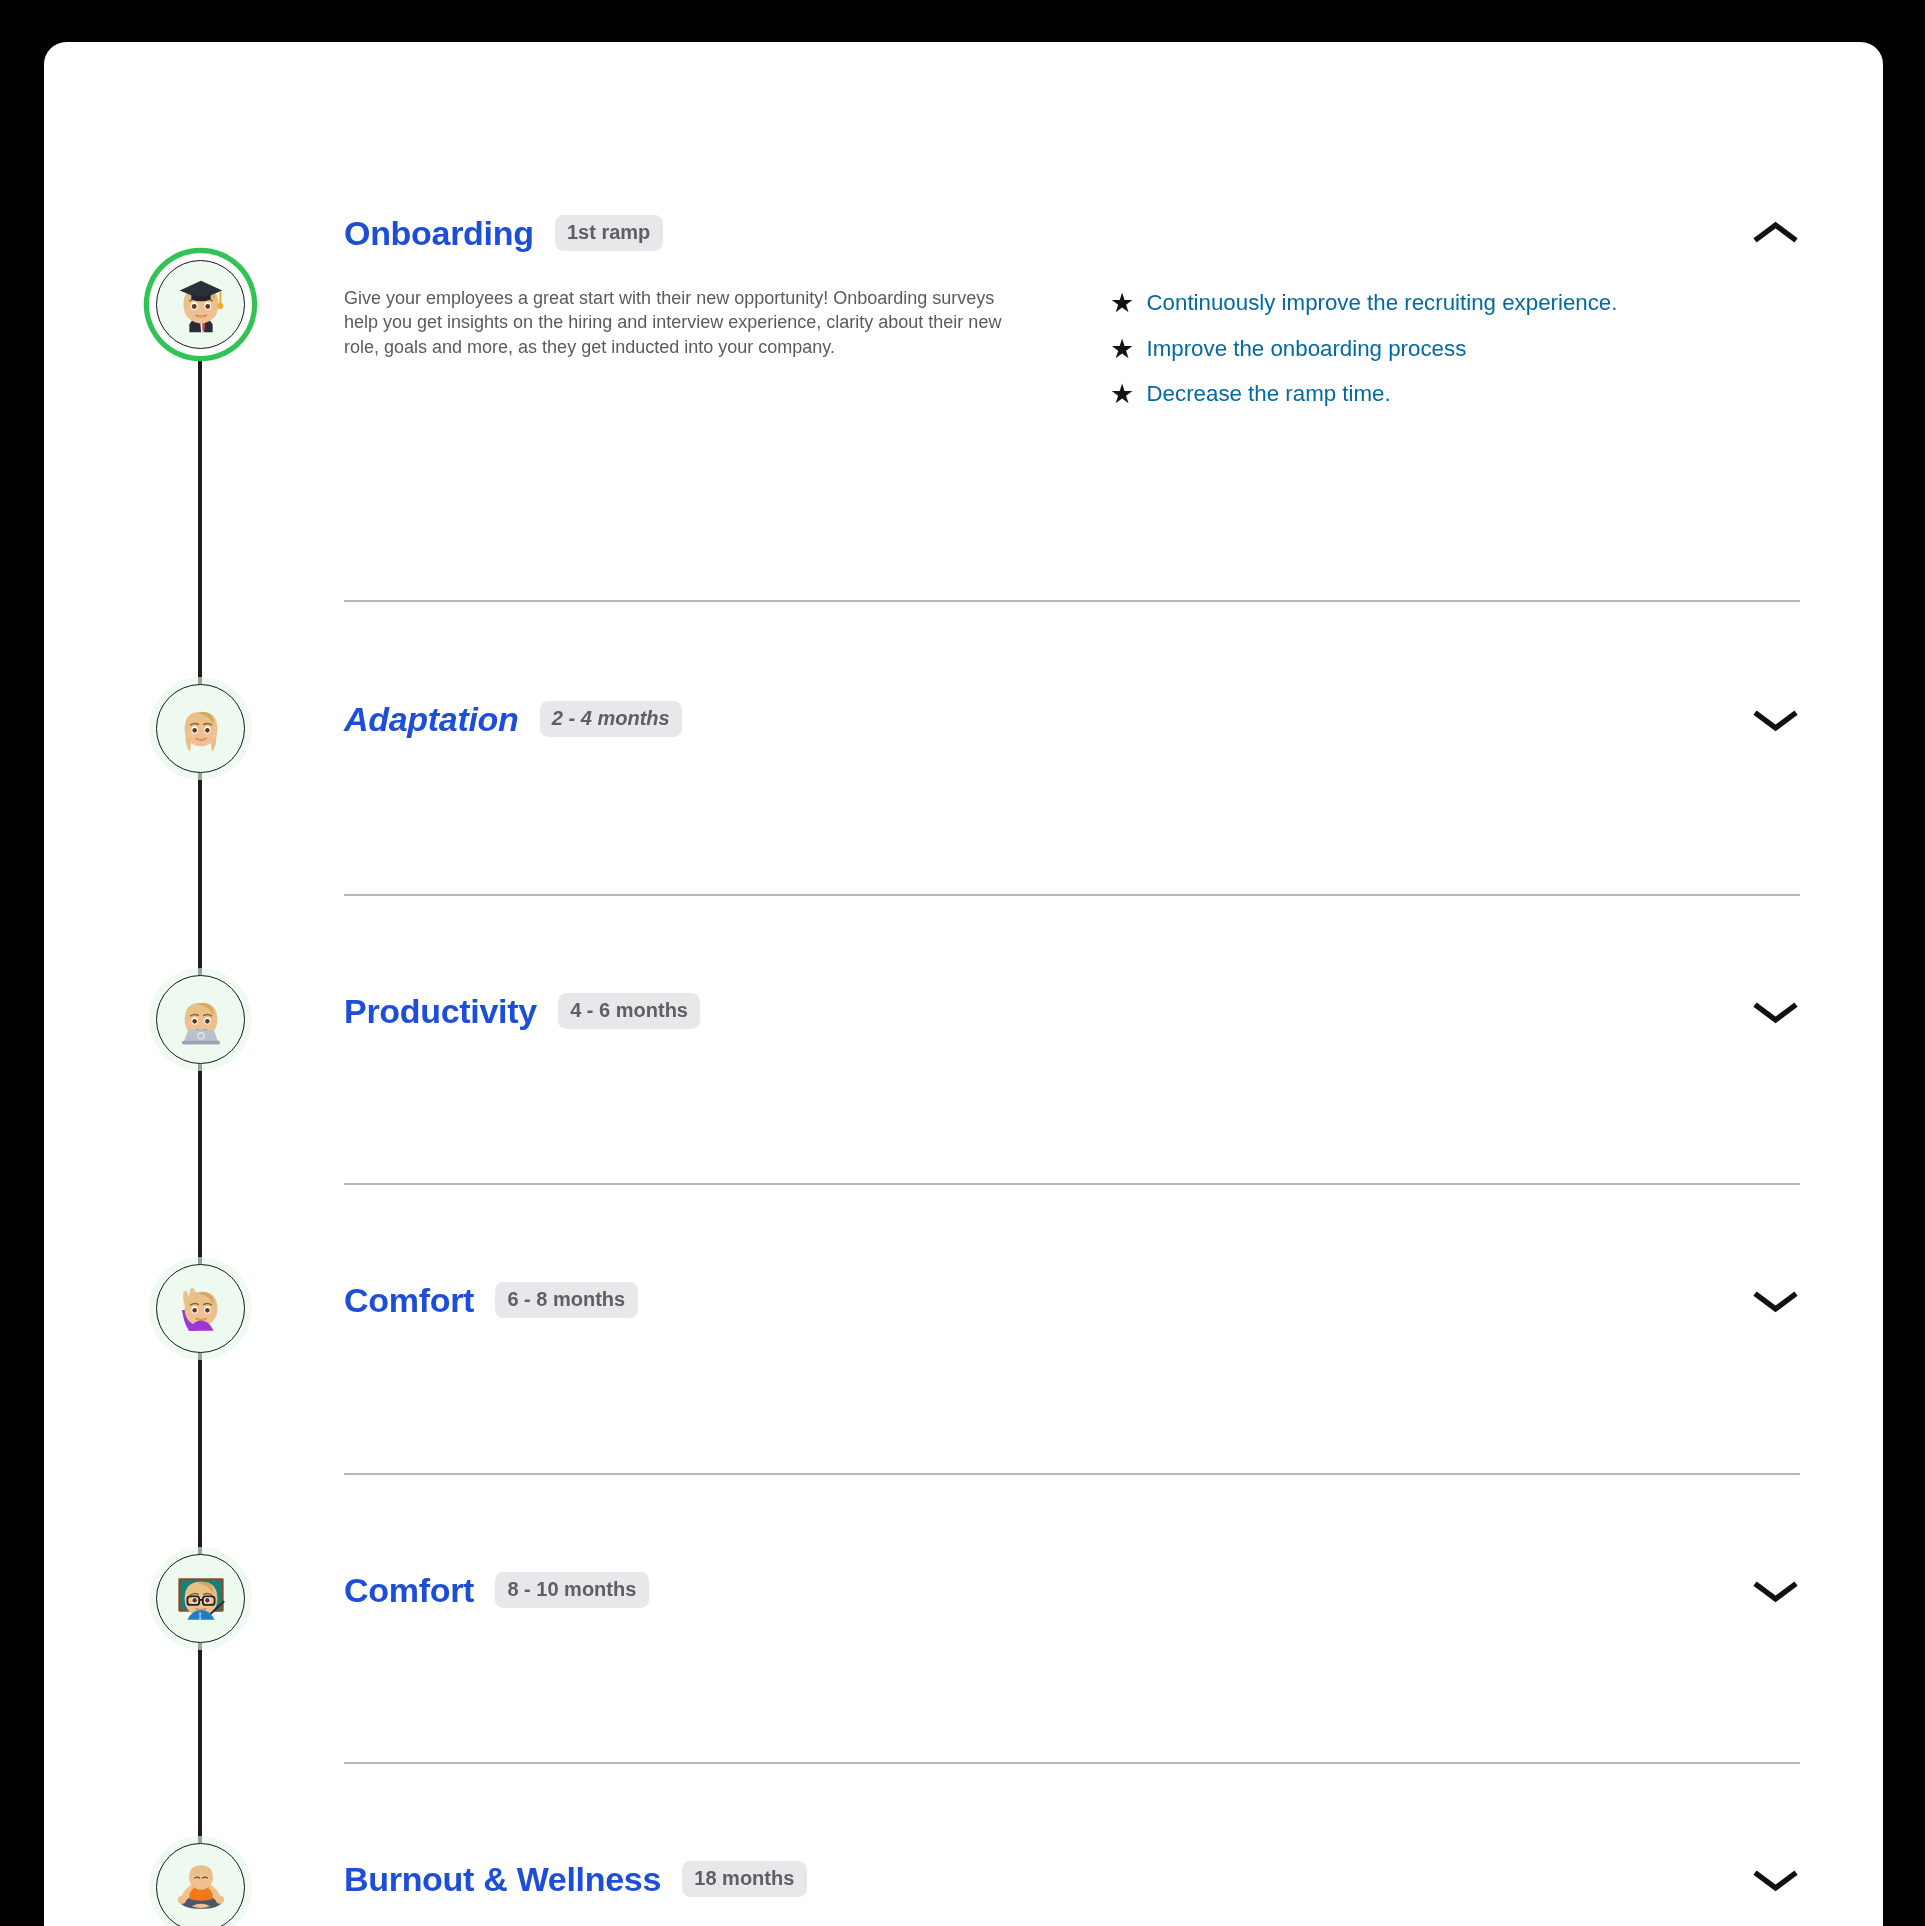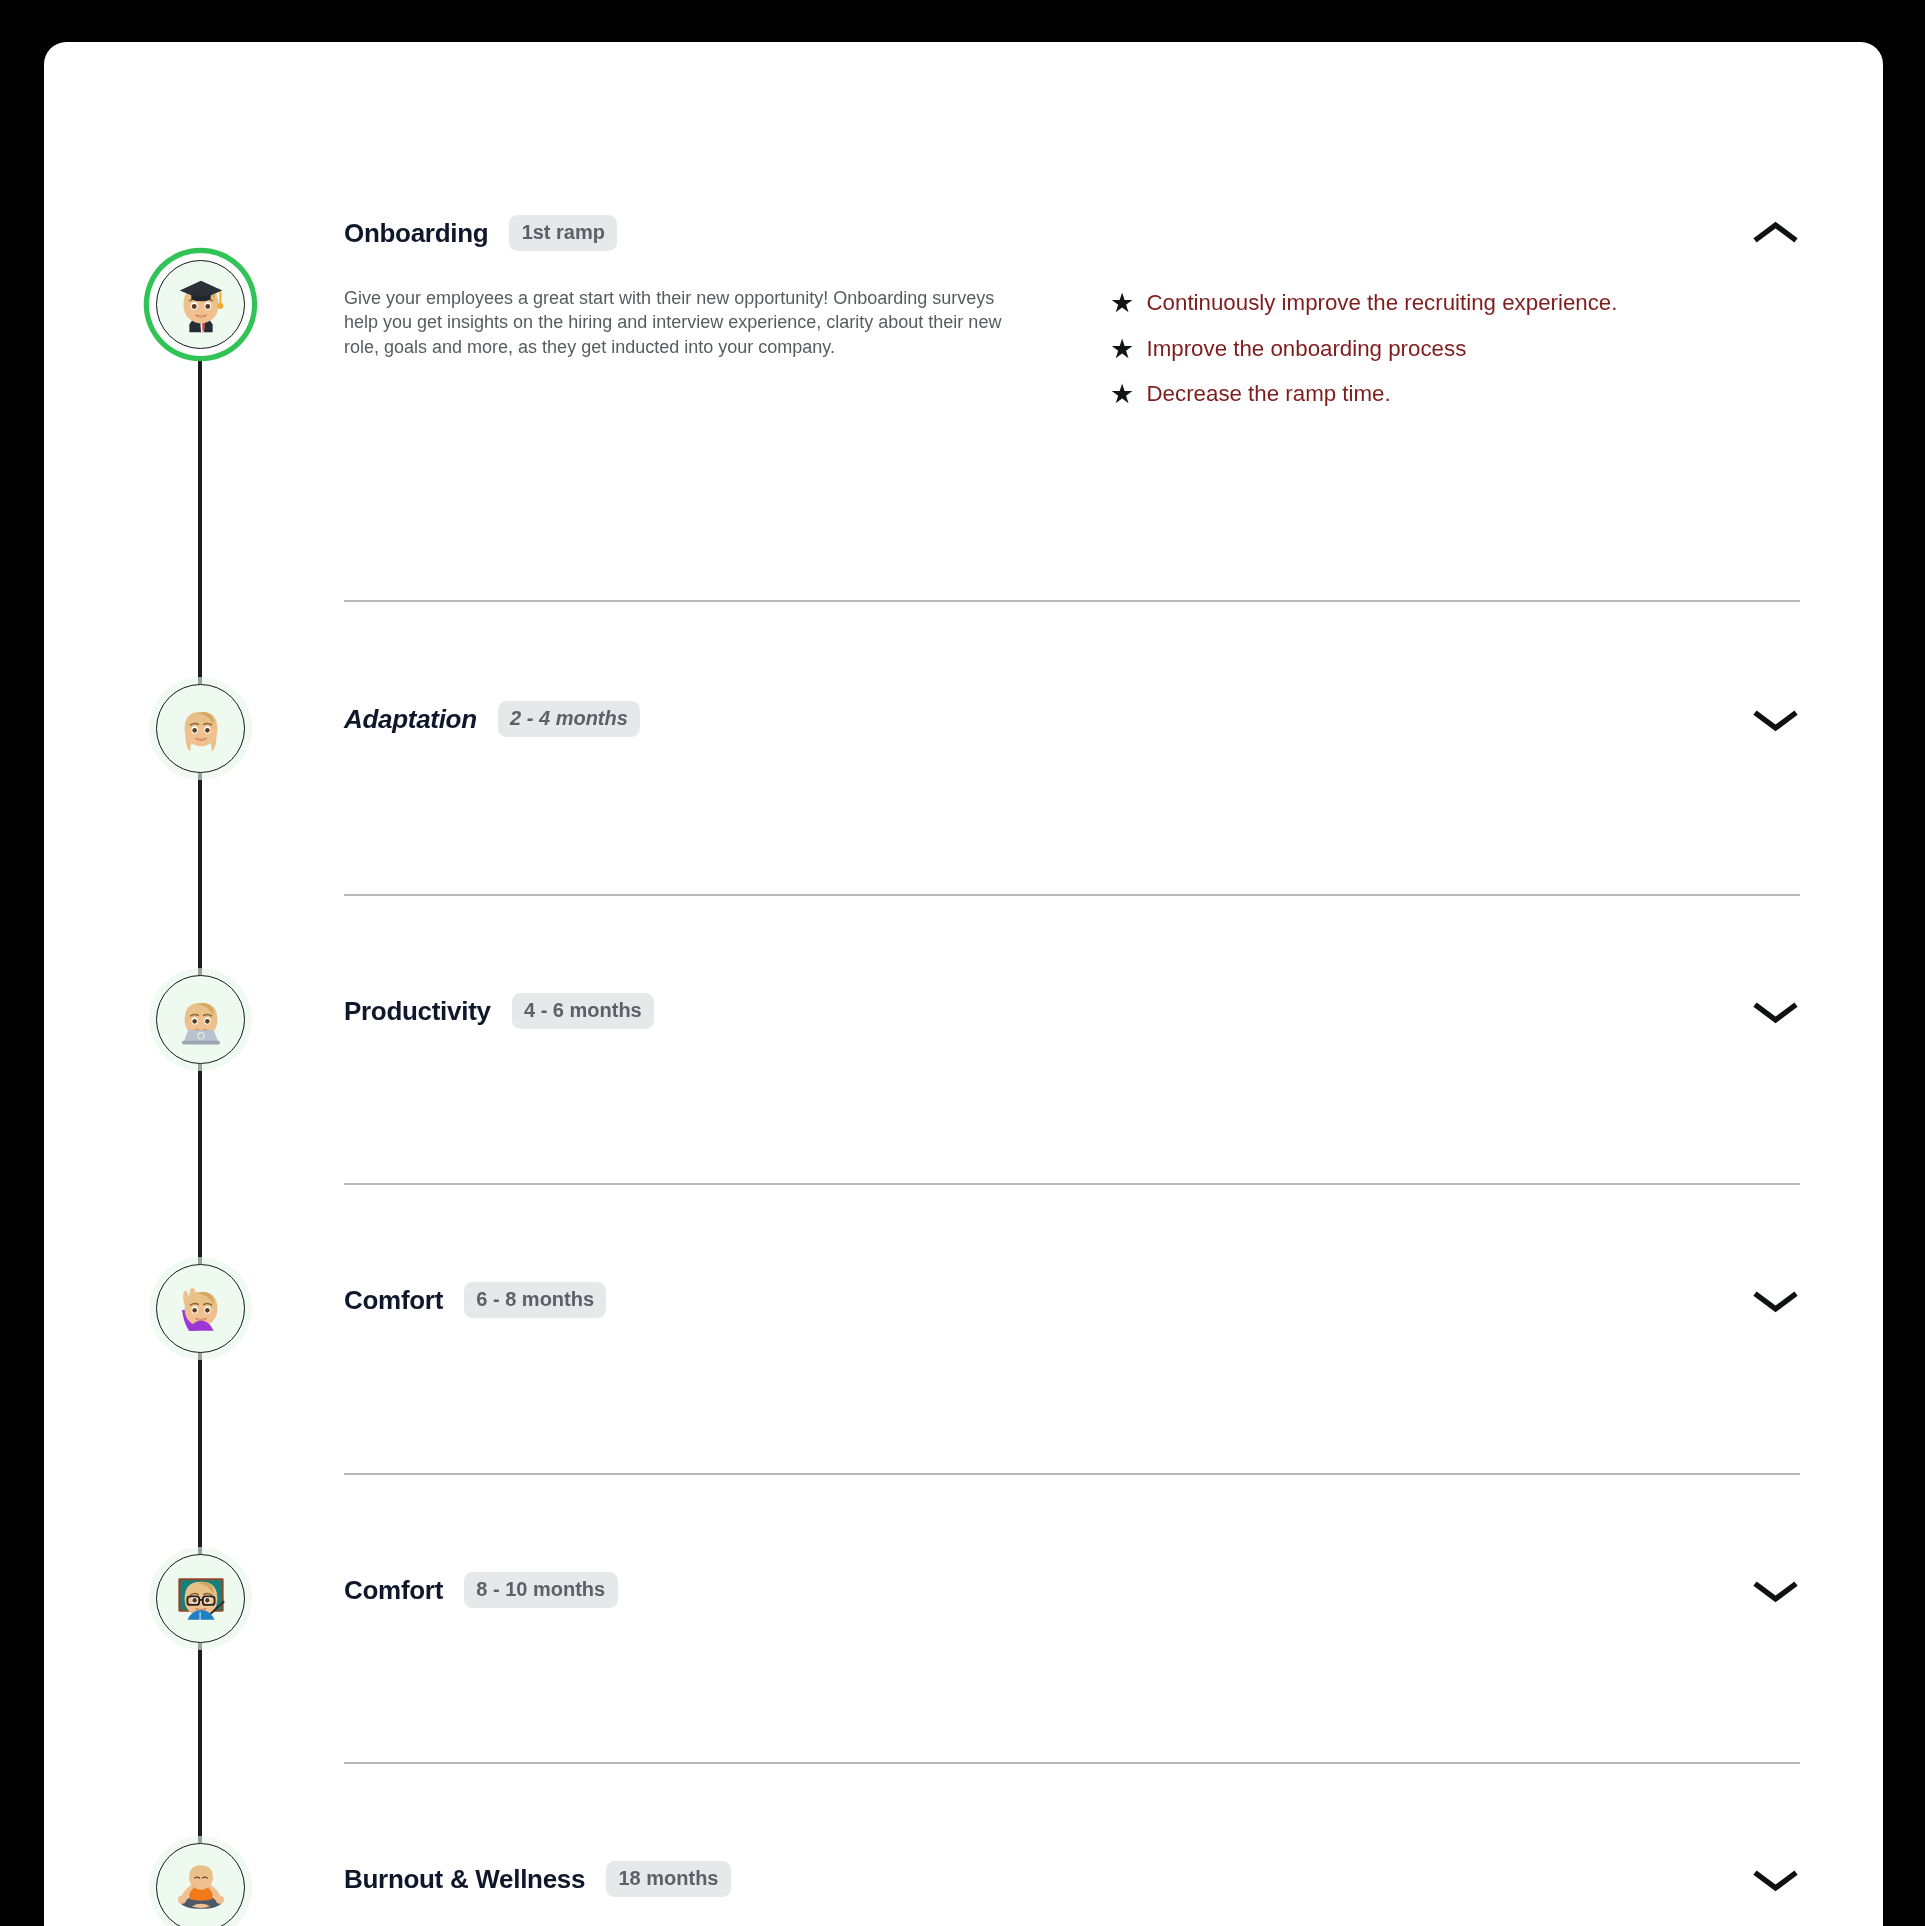--- a/index.html
+++ b/index.html
@@ -59,23 +59,23 @@
     position: absolute;
     left: 300px;
     width: 1456px;
   }
   .row-head {
     display: flex;
     align-items: center;
     height: 46px;
   }
   .row-title {
-    font-size: 26px;
+    font-size: 34px;
     font-weight: 700;
-    color: #0f172a;
+    color: #1d4ed8;
     letter-spacing: -0.3px;
     white-space: nowrap;
     text-align: right;
   }
   .row-badge {
     margin-left: 21px;
     background: #e7e8ea;
     color: #5d6066;
     font-size: 20px;
     font-weight: 600;
@@ -117,21 +117,21 @@
     width: 28px;
     flex: 0 0 28px;
     font-size: 27px;
     line-height: 0.95;
     color: #121314;
     text-align: left;
   }
   .goal .goal-text {
     font-size: 22.3px;
     line-height: 1.12;
-    color: #7f1d1d;
+    color: #0369a1;
     font-weight: 400;
     padding-left: 8.5px;
   }
 
   
   .divider {
     position: absolute;
     left: 300px;
     width: 1456px;
     height: 1.5px;

